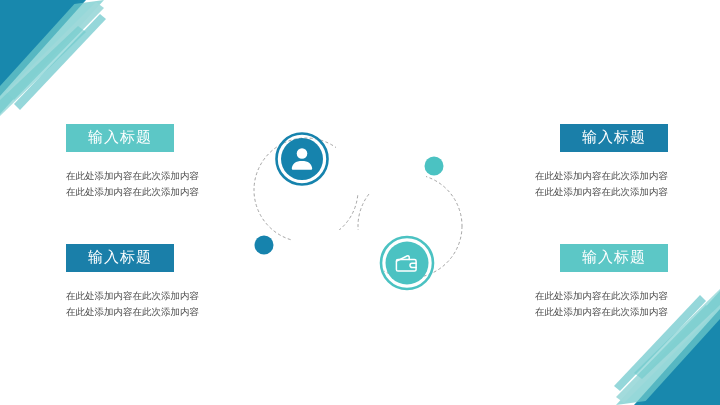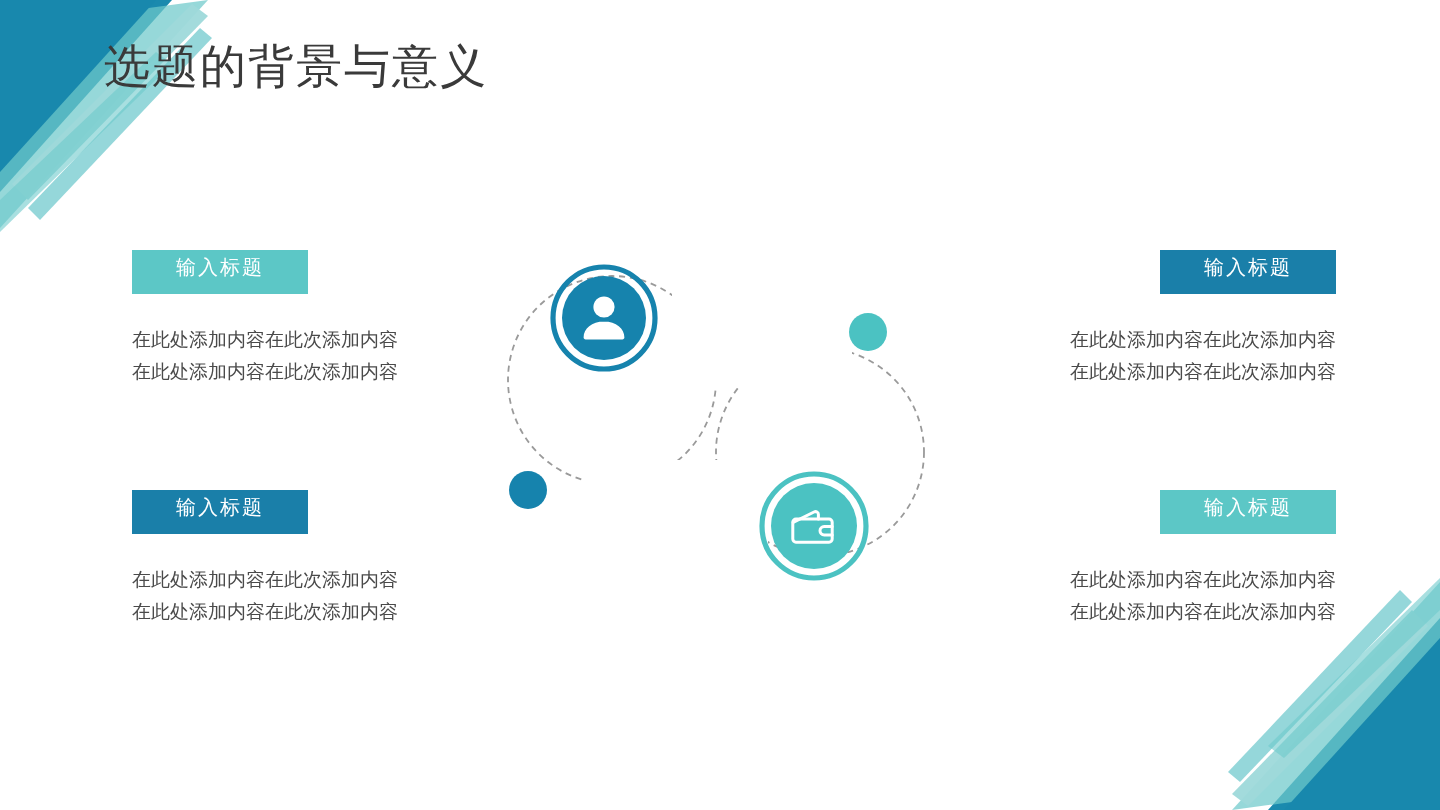--- a/index.html
+++ b/index.html
@@ -45,21 +45,21 @@
     width: 200px;
   }
   .block-tl { left: 66px;  top: 124px; }
   .block-bl { left: 66px;  top: 244px; }
   .block-tr { left: 468px; top: 124px; text-align: right; }
   .block-br { left: 468px; top: 244px; text-align: right; }
 
   .label {
     display: inline-block;
     padding: 4px 22px 5px 22px;
-    font-size: 10px;
+    font-size: 15px;
     color: #ffffff;
     letter-spacing: 1px;
     line-height: 1.25;
     white-space: nowrap;
     font-family: Liberation Serif, serif;
   }
   .label-teal { background: #5cc7c6; }
   .label-blue { background: #1a7fa9; }
 
   .body-text {
@@ -105,21 +105,20 @@
         <polygon points="0,0 46,0 0,52" fill="#157f9f"></polygon>
         <polygon points="0,14 104,0 0,114" fill="#6ec9cb" opacity="0.72"></polygon>
         <polygon points="0,0 78,0 0,86" fill="#1888ad"></polygon>
         <polygon points="6,92 96,2 104,8 14,100" fill="#9ed9da" opacity="0.95"></polygon>
         <polygon points="14,104 100,14 106,19 20,110" fill="#8ad3d6" opacity="0.9"></polygon>
         <polygon points="0,100 78,26 86,32 0,116" fill="#6ec9cb" opacity="0.6"></polygon>
       </g>
     </svg>
   </div>
 
-  <div id="title">选题的背景与意义</div>
 
   <div class="block block-tl">
     <span class="label label-teal">输入标题</span>
     <div class="body-text">
       <div>在此处添加内容在此次添加内容</div>
       <div>在此处添加内容在此次添加内容</div>
     </div>
   </div>
 
   <div class="block block-tr">

